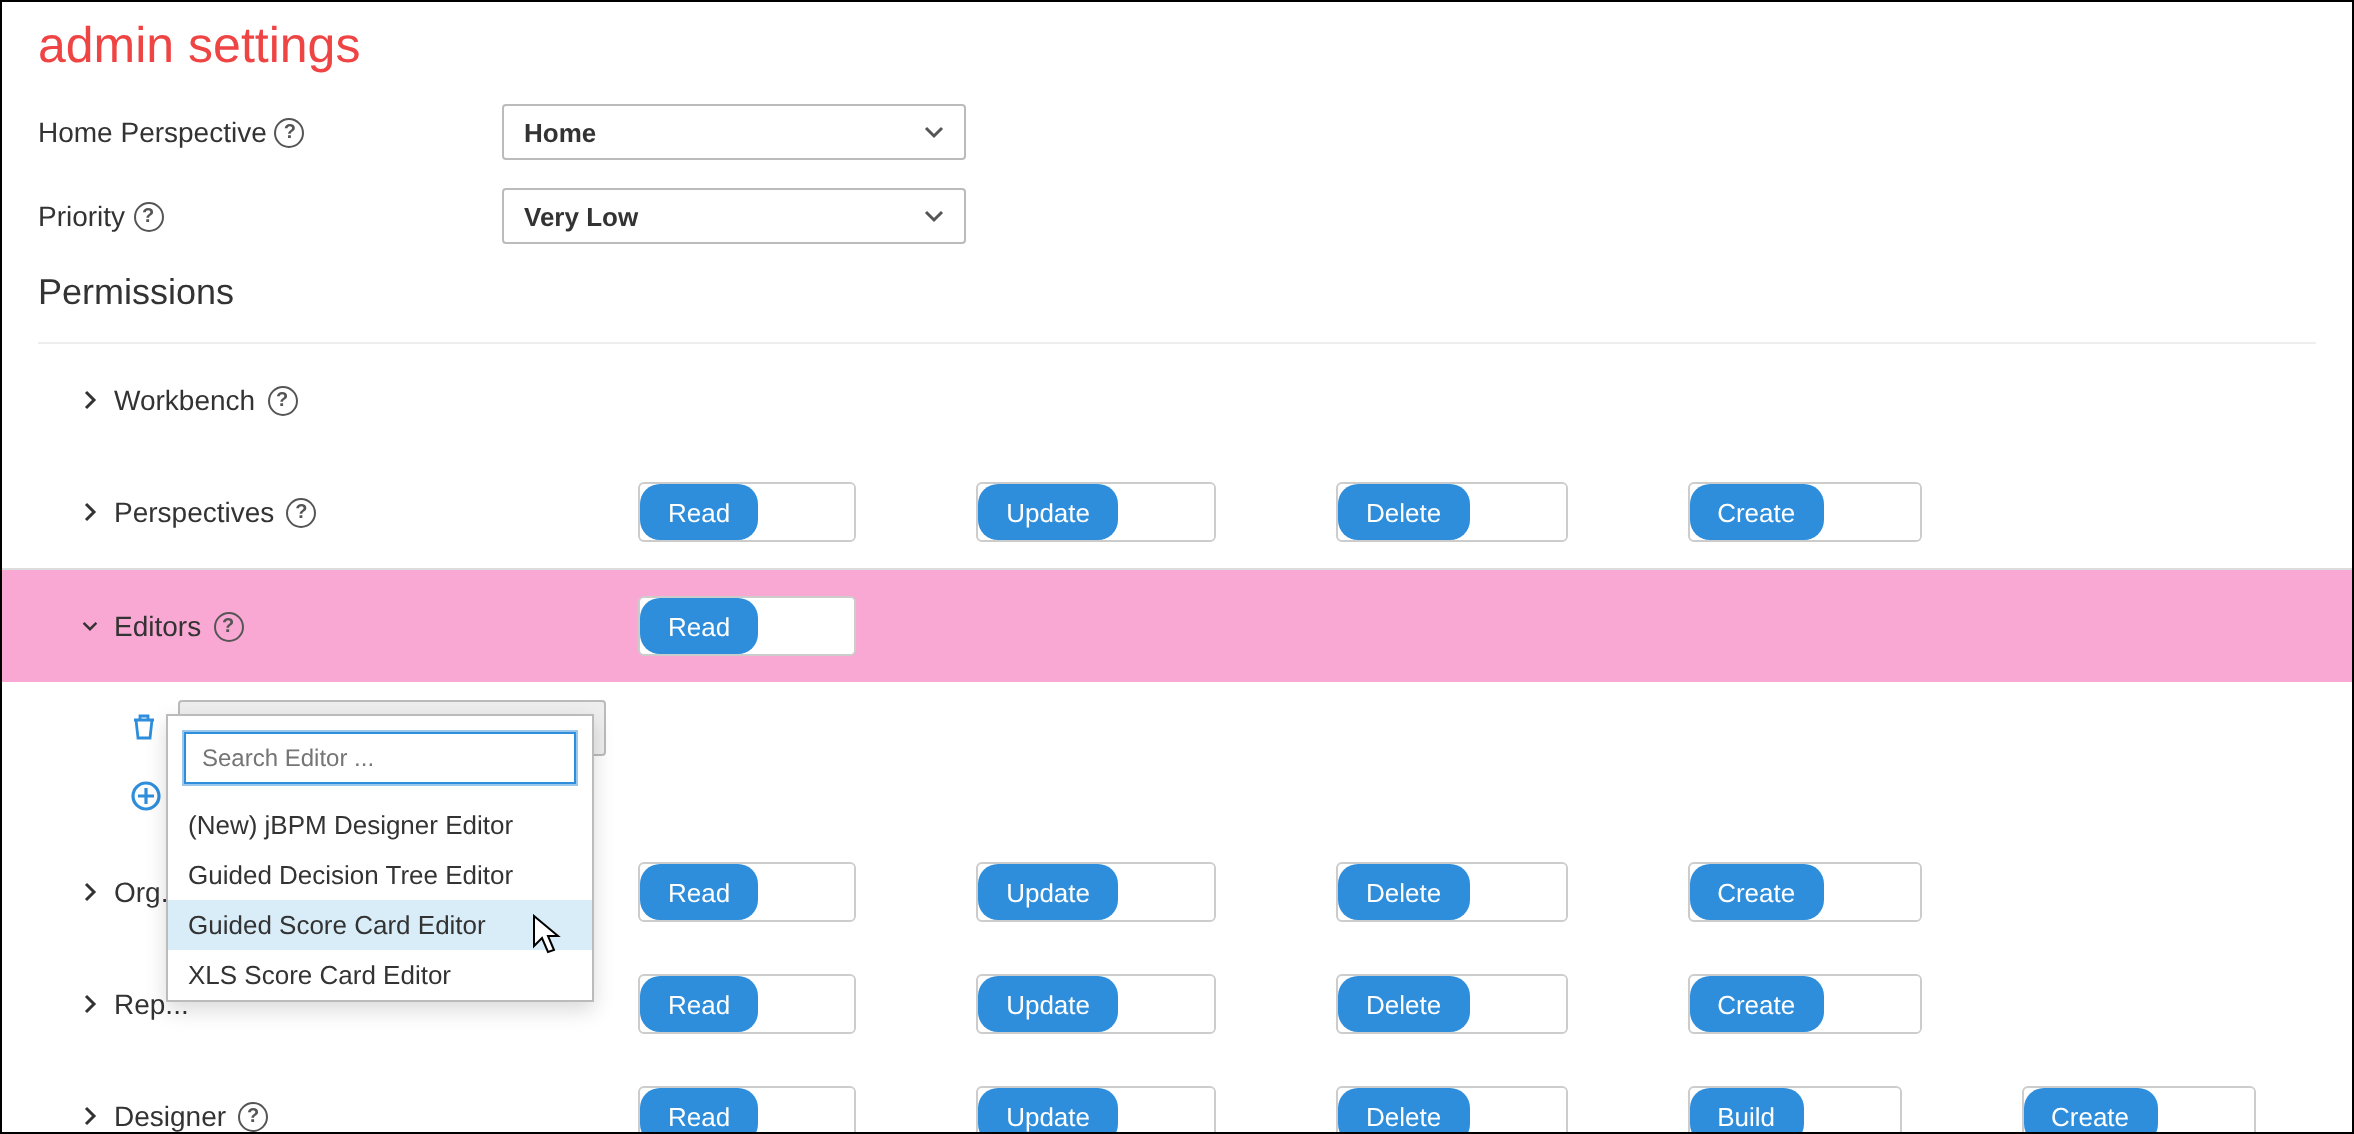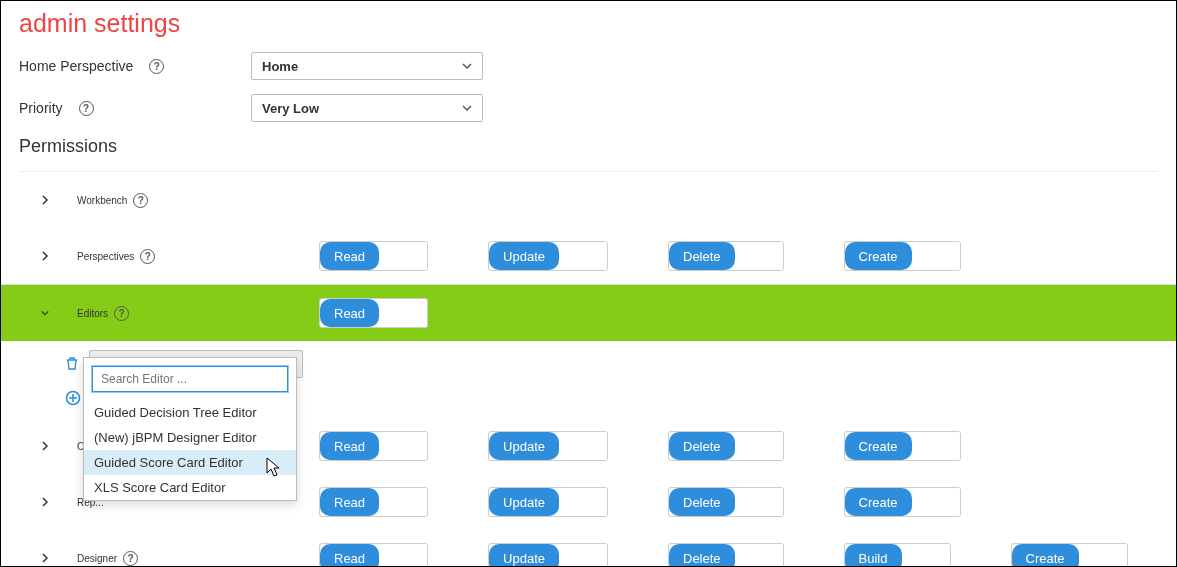--- a/index.html
+++ b/index.html
@@ -1,34 +1,34 @@
 <!DOCTYPE html>
 <html><head>
   <meta charset="utf-8">
   <style>
     * { box-sizing: border-box; margin: 0; padding: 0; }
     body { font-family: -apple-system, "Helvetica Neue", Arial, sans-serif; font-size: 14px; color: #333; background: #fff; }
     .container { width: 1177px; height: 567px; border: 1px solid #000; padding: 8px 18px; position: relative; overflow: hidden; }
     h1.page-title { font-size: 25px; font-weight: 300; color: #ef4444; margin-bottom: 14px; }
     .form-row { display: flex; align-items: center; margin-bottom: 14px; }
-    .form-label { width: 232px; color: #333; font-size: 14px; display: flex; align-items: center; gap: 16px; }
+    .form-label { width: 232px; color: #333; font-size: 14px; display: flex; align-items: center; gap: 4px; }
     .qmark { display:inline-flex; width:15px; height:15px; border:1px solid #555; border-radius:50%; align-items:center; justify-content:center; font-size:10px; font-weight:700; color:#555; }
     .select { width: 232px; height: 28px; border: 1px solid #bbb; border-radius: 2px; background: #fff; display:flex; align-items:center; padding: 0 10px; justify-content:space-between; font-size:13px; font-weight:700; color:#333; cursor:pointer; }
     .select .caret-down-icon svg { width:10px; height:10px; }
     .section-divider { border:0; border-top:1px solid #eee; margin: 10px 0 0 0; }
     .section-title { font-size:18px; color:#333; margin: 0 0 14px 0; }
     .perm-row { display:flex; align-items:center; padding: 10px 0; min-height: 56px; }
     .perm-row .expand-cell { width: 300px; display:flex; align-items:center; gap:6px; padding-left: 22px; }
     .perm-row .chev { display:inline-flex; width:10px; }
-    .perm-row .label-text { color:#333; font-size:10px;margin-left:20px; }
+    .perm-row .label-text { color:#333; font-size:14px; }
     .pill-group { display:flex; gap: 60px; }
     .pill { display:inline-flex; border:1px solid #ccc; border-radius:3px; overflow:hidden; height:30px; background:#fff; }
     .pill .blue { background:#2f8edb; color:#fff; display:flex; align-items:center; justify-content:center; padding: 0 14px; font-size:13px;border-radius:10px; }
     .pill .white { width:48px; background:#fff; }
-    .perm-editors-open { background:#84cc16; border-top:1px solid #ddd; border-bottom:1px solid #fff; margin-left:-18px; margin-right:-18px; padding-left:18px; padding-right:6px; }
+    .perm-editors-open { background:#f9a8d4; border-top:1px solid #ddd; border-bottom:1px solid #fff; margin-left:-18px; margin-right:-18px; padding-left:18px; padding-right:6px; }
     .perm-editors-open .perm-row { min-height: 56px; }
     .subrow { background:#fff; display:flex; align-items:center; padding:8px 0; padding-left: 46px; gap:10px; position:relative; }
     .subrow.inset { padding-left: 46px; }
     .trash-icon svg { width:14px; height:14px; }
     .trash-icon { color:#2f8edb; cursor:pointer; }
     .add-icon { color:#2f8edb; cursor:pointer; display:inline-flex; }
     .add-icon svg { width:16px; height:16px; }
     .editor-select-box { width: 214px; height: 28px; border:1px solid #bbb; border-radius:2px; background:#eee; display:flex; align-items:center; justify-content:space-between; padding:0 10px; font-size:13px; color:#333; cursor:pointer; }
     .dropdown-panel { position:absolute; left:82px; top:356px; width:214px; background:#fff; border:1px solid #bbb; box-shadow: 0 4px 10px rgba(0,0,0,.15); z-index:50; }
     .dropdown-panel .search-wrap { padding:8px; }
@@ -251,22 +251,22 @@
           <span class="white"></span>
         </span>
     </div>
   </div>
 
   <div class="dropdown-panel">
     <div class="search-wrap">
       <input type="text" placeholder="Search Editor ..." style="">
     </div>
     <ul>
+      <li>(New) jBPM Designer Editor</li>
       <li>Guided Decision Tree Editor</li>
-      <li>(New) jBPM Designer Editor</li>
       <li class="hover">Guided Score Card Editor</li>
       <li>XLS Score Card Editor</li>
     </ul>
   </div>
 
   <span class="cursor-icon">
     <svg viewBox="0 0 16 22">
         <path d="M1 1 L1 16 L5 12 L8 19 L11 18 L8 11 L13 11 Z" fill="#fff" stroke="#000" stroke-width="1"></path>
       </svg>
   </span>

